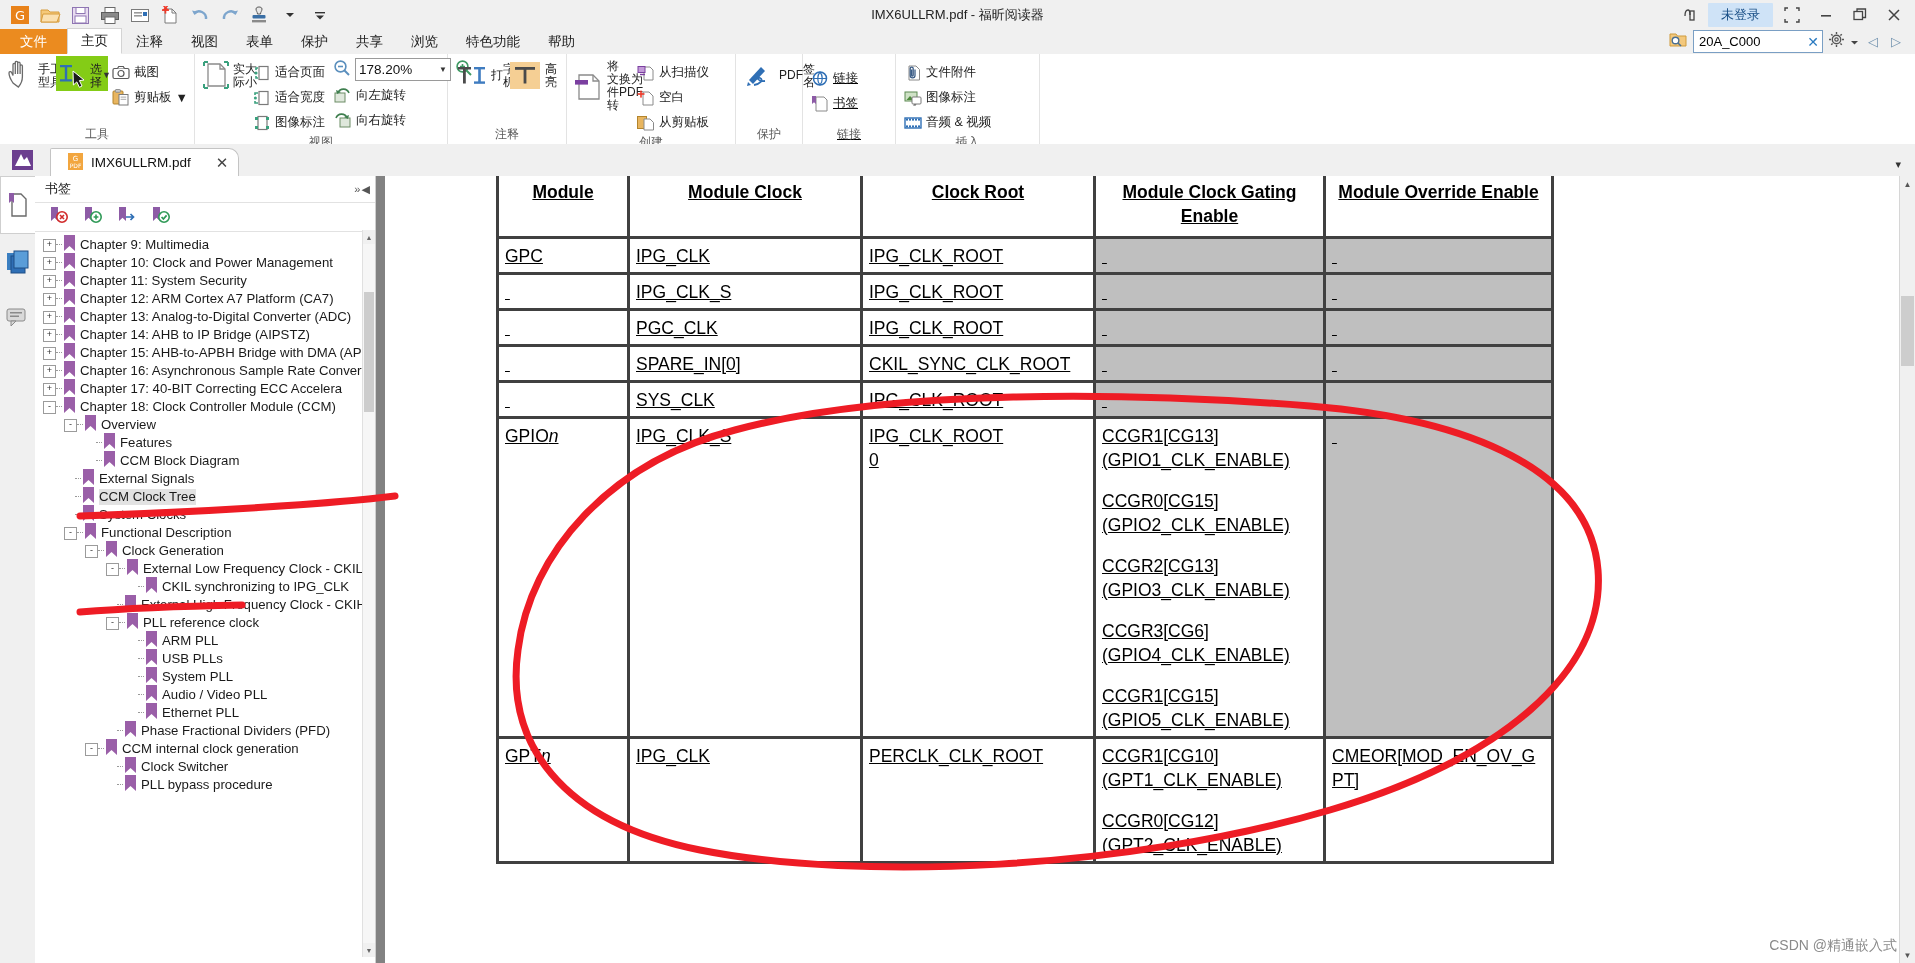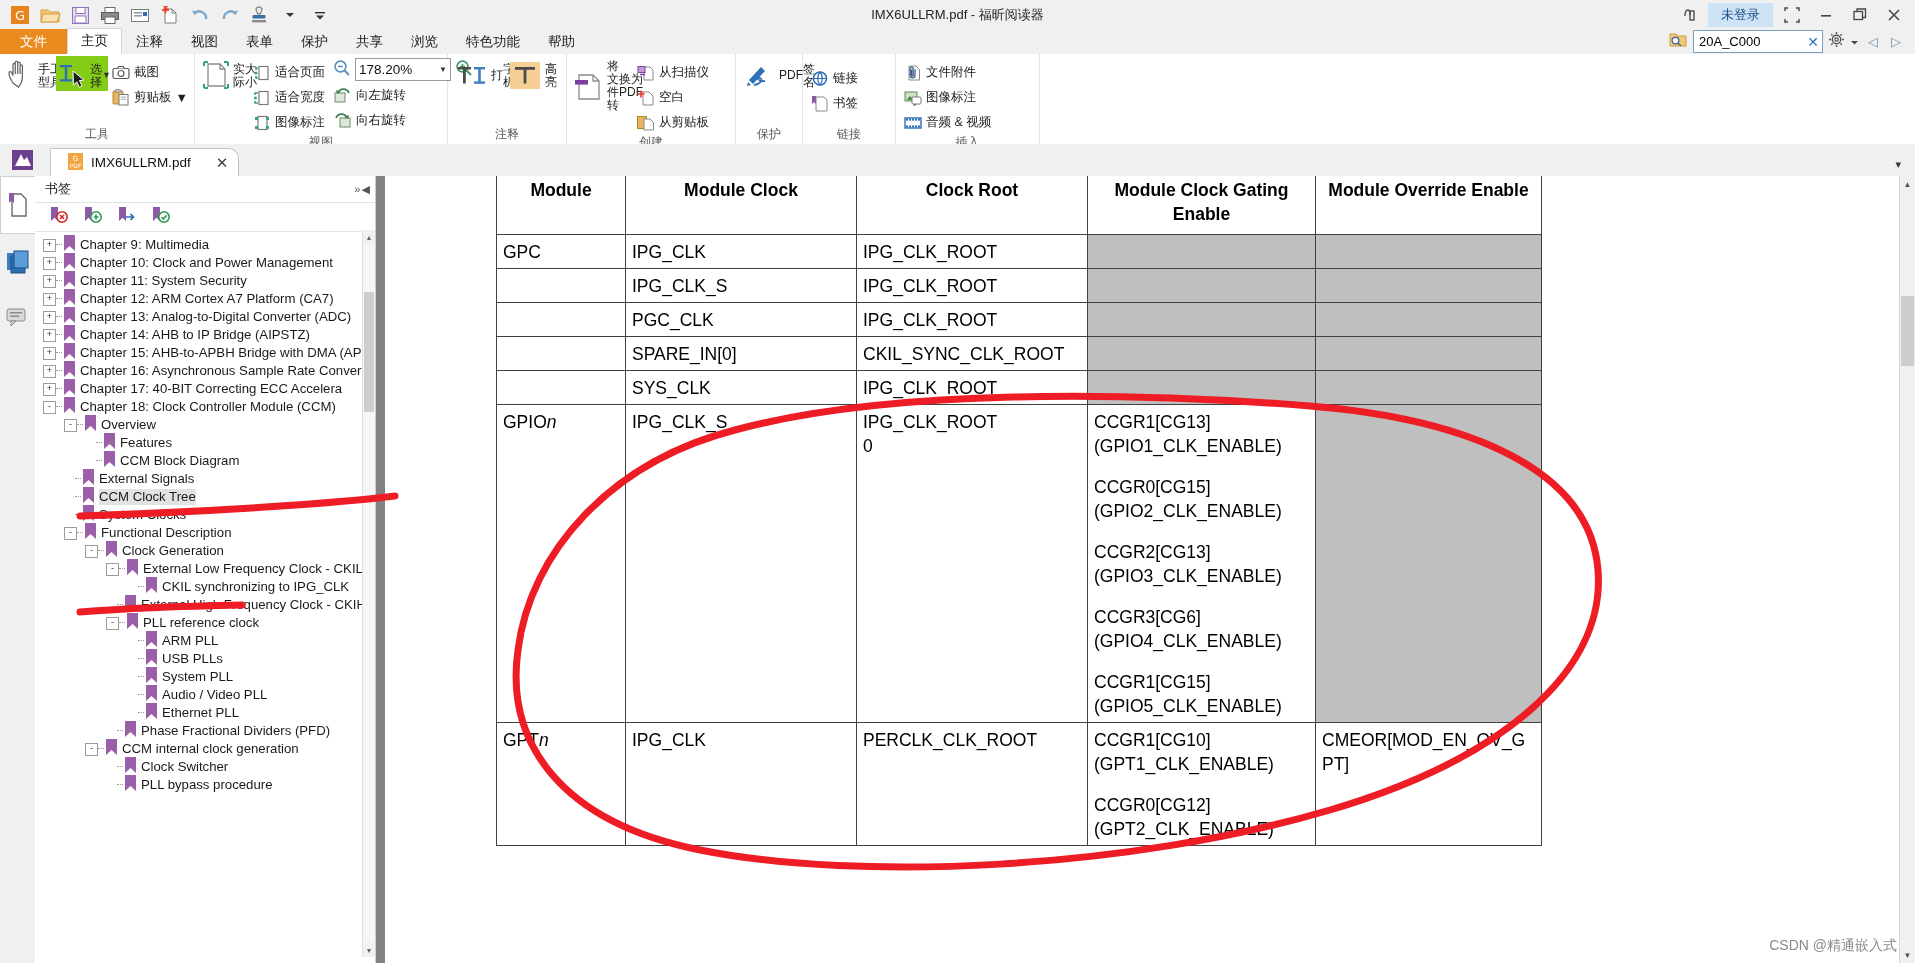--- a/index.html
+++ b/index.html
@@ -140,21 +140,21 @@
   }
   .pagearea{
     position:absolute;left:9px;top:0;width:1515px;height:787px;background:#fff;
   }
   table.doctable{
     position:absolute;left:111px;top:-7px;border-collapse:collapse;
     font-family:"Liberation Sans","DejaVu Sans",sans-serif;
     font-size:17.5px;color:#000;table-layout:fixed;
   }
   table.doctable td,table.doctable th{
-    border:1px solid #404040;vertical-align:top;padding:5px 6px 4px 6px;line-height:24px;
+    border:3px solid #404040;vertical-align:top;padding:5px 6px 4px 6px;line-height:24px;text-decoration:underline;
   }
   table.doctable th{
     text-align:center;font-weight:bold;font-size:17.5px;padding:8px 6px;vertical-align:top;
   }
   td.gray{background:#bfbfbf;}
   .cw1{width:116px;}.cw2{width:218px;}.cw3{width:218px;}.cw4{width:215px;}.cw5{width:213px;}
   .italic-n{font-style:italic;}
   .p2{margin-top:17px;}
   .celltxt{display:block;}
 
@@ -583,21 +583,21 @@
                 <path d="M11 22c6-1 10-5 6-7s-3 4 5 3" fill="none" stroke="#2f6fb5" stroke-width="1.8"></path>
               </svg>
           </span>
           <span class="bl">PDF</span>
           <span class="bl">签名</span>
         </div>
       </div>
       <div class="rglabel">保护</div>
     </div>
 
-    <div class="rgroup" style="width:84px;">
+    <div class="rgroup" style="width:84px;text-decoration:underline;">
       <div class="rgrow">
         <div class="smallcol" style="padding-top:10px;">
           <div class="smallbtn">
             <span class="si">
                 <svg width="18" height="17" viewBox="0 0 18 17">
                   <circle cx="9" cy="8.5" r="6.5" fill="none" stroke="#2f6fb5" stroke-width="1.5"></circle>
                   <path d="M2.5 8.5h13M9 2c3 3.5 3 9.5 0 13M9 2C6 5.5 6 11.5 9 15" fill="none" stroke="#2f6fb5" stroke-width="1.2"></path>
                 </svg>
               </span>
             <span>链接</span>

